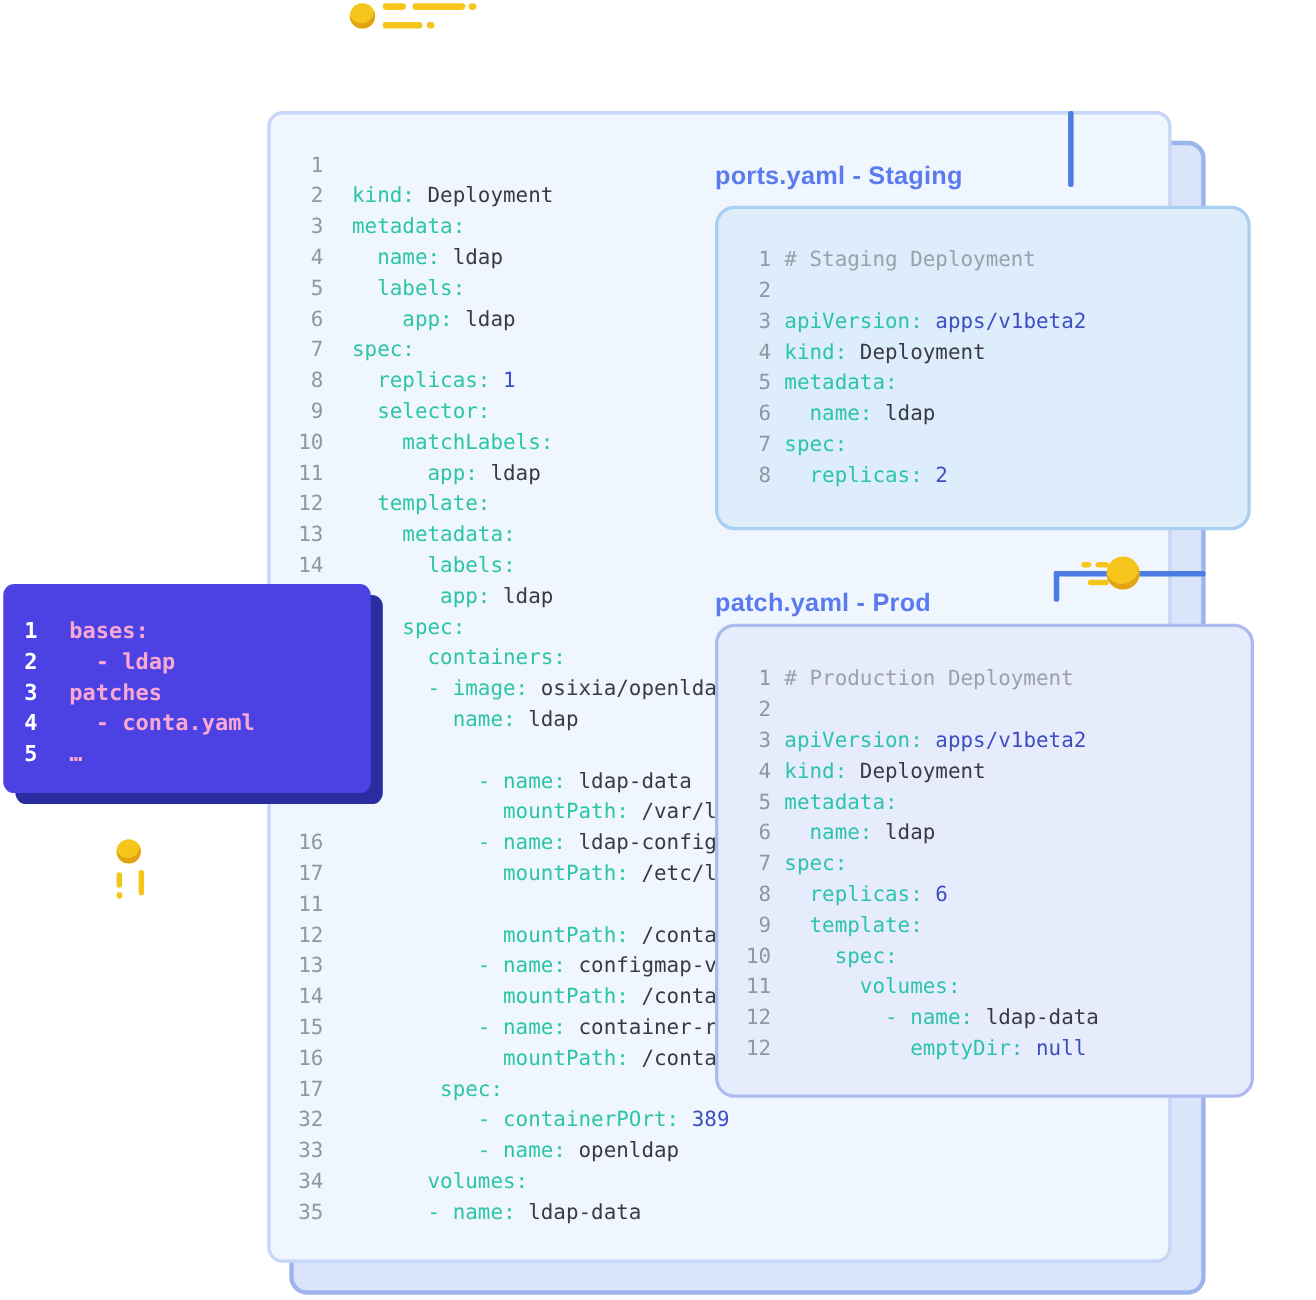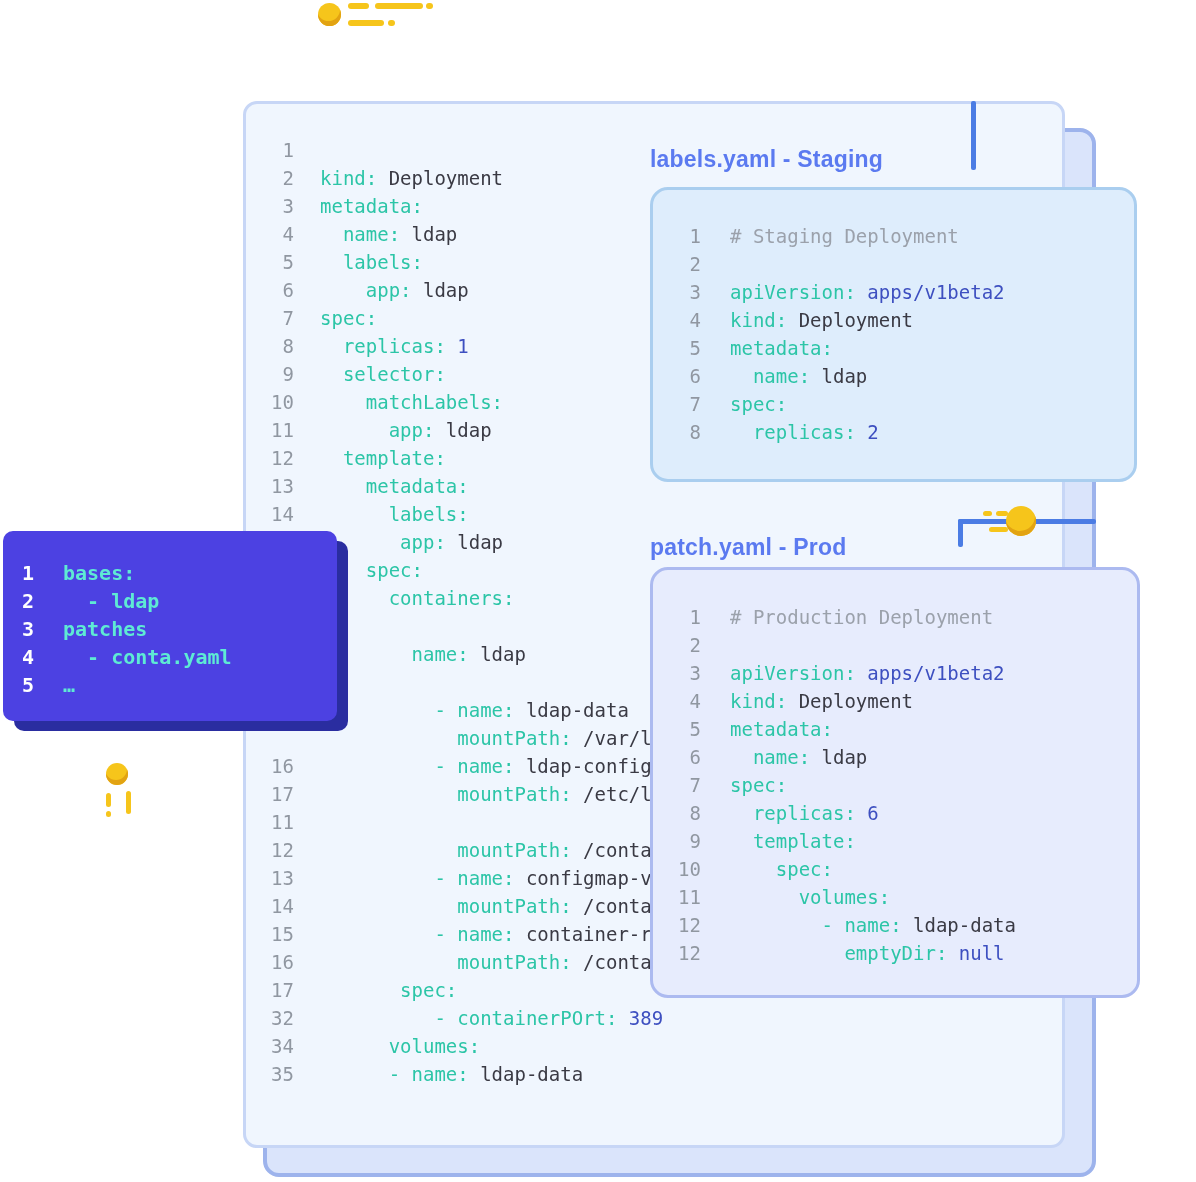--- a/index.html
+++ b/index.html
@@ -31,26 +31,26 @@
   }
 
   
   .crow{
     display:flex;height:28px;line-height:28px;white-space:pre;
     font-family:"DejaVu Sans Mono", monospace;font-size:19px;
   }
   .ln{flex:0 0 auto;width:48px;text-align:right;color:var(--lineno)}
   .cd{white-space:pre}
   #main-code .cd{margin-left:26px}
-  .patch-code .cd{margin-left:29px}
+  .patch-code .cd{margin-left:12px}
   .tk-k{color:var(--teal)}
   .tk-v{color:var(--ink)}
   .tk-b{color:var(--blue)}
   .tk-c{color:var(--comment)}
-  .tk-w{color:#5eead4}
+  .tk-w{color:#f9a8d4}
 
   
   .ptitle{
     z-index:4;font-size:23px;font-weight:700;color:var(--title);letter-spacing:.2px;
   }
   .patch-card{
     z-index:4;border-radius:18px;overflow:hidden;
   }
   .patch-card.staging{
     left:650px;top:187px;width:487px;height:295px;padding-top:32px;
@@ -96,52 +96,53 @@
       <div class="crow"><span class="ln">8</span><span class="cd"><span class="tk-k">  replicas:</span><span class="tk-b"> 1</span></span></div>
       <div class="crow"><span class="ln">9</span><span class="cd"><span class="tk-k">  selector:</span></span></div>
       <div class="crow"><span class="ln">10</span><span class="cd"><span class="tk-k">    matchLabels:</span></span></div>
       <div class="crow"><span class="ln">11</span><span class="cd"><span class="tk-k">      app:</span><span class="tk-v"> ldap</span></span></div>
       <div class="crow"><span class="ln">12</span><span class="cd"><span class="tk-k">  template:</span></span></div>
       <div class="crow"><span class="ln">13</span><span class="cd"><span class="tk-k">    metadata:</span></span></div>
       <div class="crow"><span class="ln">14</span><span class="cd"><span class="tk-k">      labels:</span></span></div>
       <div class="crow"><span class="ln"></span><span class="cd"><span class="tk-k">       app:</span><span class="tk-v"> ldap</span></span></div>
       <div class="crow"><span class="ln"></span><span class="cd"><span class="tk-k">    spec:</span></span></div>
       <div class="crow"><span class="ln"></span><span class="cd"><span class="tk-k">      containers:</span></span></div>
-      <div class="crow"><span class="ln"></span></div>
+      <div class="crow"><span class="ln"></span><span class="cd"><span class="tk-k">      - image:</span><span class="tk-v"> osixia/openlda</span></span></div>
       <div class="crow"><span class="ln"></span><span class="cd"><span class="tk-k">        name:</span><span class="tk-v"> ldap</span></span></div>
       <div class="crow"><span class="ln"></span></div>
       <div class="crow"><span class="ln"></span><span class="cd"><span class="tk-k">          - name:</span><span class="tk-v"> ldap-data</span></span></div>
       <div class="crow"><span class="ln"></span><span class="cd"><span class="tk-k">            mountPath:</span><span class="tk-v"> /var/l</span></span></div>
       <div class="crow"><span class="ln">16</span><span class="cd"><span class="tk-k">          - name:</span><span class="tk-v"> ldap-config</span></span></div>
       <div class="crow"><span class="ln">17</span><span class="cd"><span class="tk-k">            mountPath:</span><span class="tk-v"> /etc/l</span></span></div>
       <div class="crow"><span class="ln">11</span></div>
       <div class="crow"><span class="ln">12</span><span class="cd"><span class="tk-k">            mountPath:</span><span class="tk-v"> /conta</span></span></div>
       <div class="crow"><span class="ln">13</span><span class="cd"><span class="tk-k">          - name:</span><span class="tk-v"> configmap-v</span></span></div>
       <div class="crow"><span class="ln">14</span><span class="cd"><span class="tk-k">            mountPath:</span><span class="tk-v"> /conta</span></span></div>
       <div class="crow"><span class="ln">15</span><span class="cd"><span class="tk-k">          - name:</span><span class="tk-v"> container-r</span></span></div>
       <div class="crow"><span class="ln">16</span><span class="cd"><span class="tk-k">            mountPath:</span><span class="tk-v"> /conta</span></span></div>
       <div class="crow"><span class="ln">17</span><span class="cd"><span class="tk-k">       spec:</span></span></div>
       <div class="crow"><span class="ln">32</span><span class="cd"><span class="tk-k">          - containerPOrt:</span><span class="tk-b"> 389</span></span></div>
+      <div class="crow"><span class="ln">33</span><span class="cd"><span class="tk-k">          - name:</span><span class="tk-v"> openldap</span></span></div>
       <div class="crow"><span class="ln">34</span><span class="cd"><span class="tk-k">      volumes:</span></span></div>
       <div class="crow"><span class="ln">35</span><span class="cd"><span class="tk-k">      - name:</span><span class="tk-v"> ldap-data</span></span></div>
     </div>
 </div>
 
 <div class="abs tick"></div>
 
 <div class="deco">
   <div class="abs ydot" style="left:318px;top:3px;width:23px;height:23px;z-index:6"></div>
   <div class="abs ydash" style="left:348px;top:3px;width:21px;height:6px;z-index:6"></div>
   <div class="abs ydash" style="left:375px;top:3px;width:48px;height:6px;z-index:6"></div>
   <div class="abs ydash" style="left:426px;top:3px;width:7px;height:6px;z-index:6"></div>
   <div class="abs ydash" style="left:348px;top:20px;width:36px;height:6px;z-index:6"></div>
   <div class="abs ydash" style="left:388px;top:20px;width:7px;height:6px;z-index:6"></div>
 </div>
 
-<div class="abs ptitle" style="left:650px;top:146px">labels.yaml - Staging</div>
+<div class="abs ptitle" style="left:650px;top:146px">ports.yaml - Staging</div>
 <div class="abs patch-card staging">
   <div class="patch-code">
       <div class="crow"><span class="ln">1</span><span class="cd"><span class="tk-c"># Staging Deployment</span></span></div>
       <div class="crow"><span class="ln">2</span><span class="cd"></span></div>
       <div class="crow"><span class="ln">3</span><span class="cd"><span class="tk-k">apiVersion:</span><span class="tk-b"> apps/v1beta2</span></span></div>
       <div class="crow"><span class="ln">4</span><span class="cd"><span class="tk-k">kind:</span><span class="tk-v"> Deployment</span></span></div>
       <div class="crow"><span class="ln">5</span><span class="cd"><span class="tk-k">metadata:</span></span></div>
       <div class="crow"><span class="ln">6</span><span class="cd"><span class="tk-k">  name:</span><span class="tk-v"> ldap</span></span></div>
       <div class="crow"><span class="ln">7</span><span class="cd"><span class="tk-k">spec:</span></span></div>
       <div class="crow"><span class="ln">8</span><span class="cd"><span class="tk-k">  replicas:</span><span class="tk-b"> 2</span></span></div>

